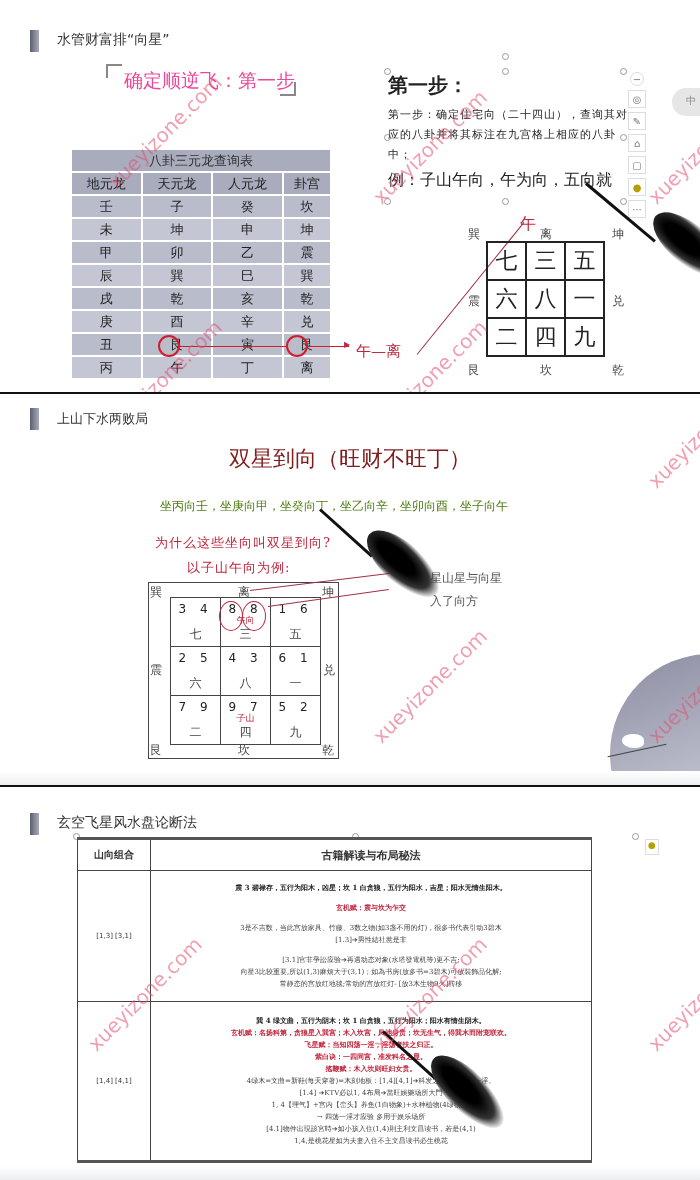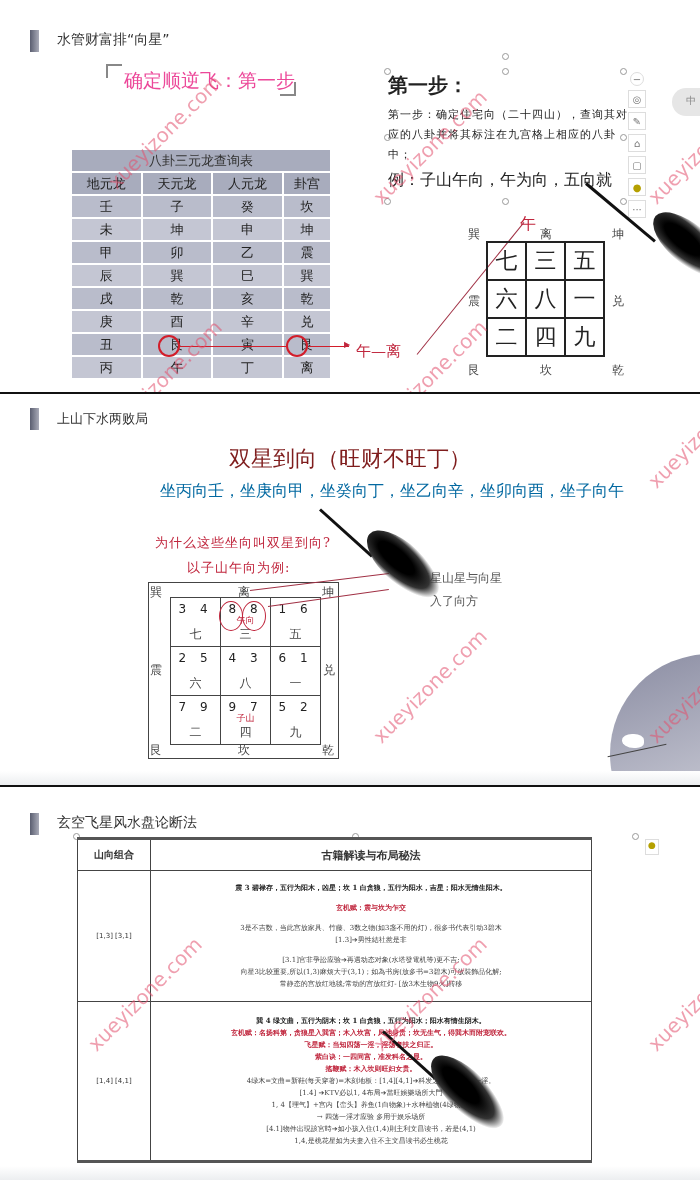--- a/index.html
+++ b/index.html
@@ -35,21 +35,21 @@
   .ime { position: absolute; left: 672px; top: 88px; width: 40px; height: 28px; border-radius: 14px 0 0 14px; background: #e6e6e6; font-size: 10px; color: #888; padding: 6px 0 0 14px; font-family: "DejaVu Sans", sans-serif; }
   .grid9 { position: absolute; border-collapse: collapse; }
   .grid9 td { border: 2px solid #222; text-align: center; }
   .g1 td { width: 39px; height: 38px; font-size: 22px; }
   .dirlbl { position: absolute; font-size: 12px; color: #444; }
   .brush { position: absolute; background: radial-gradient(ellipse at 40% 50%, #000 30%, #333 55%, rgba(0,0,0,0) 72%); border-radius: 50%; }
   .brush-line { position: absolute; height: 3px; background: #111; transform-origin: left center; }
 
   
   .big-title { position: absolute; left: 0; right: 0; top: 50px; text-align: center; font-size: 22px; color: #7f1d1d; font-family: "DejaVu Sans", sans-serif; }
-  .list-line { position: absolute; left: 160px; top: 87px; font-size: 16px; color: #0369a1; }
+  .list-line { position: absolute; left: 160px; top: 104px; font-size: 12px; color: #4d7c0f; }
   .q-line { position: absolute; left: 155px; font-size: 13px; color: #c0263d; letter-spacing: 1px; }
   .outer-box { position: absolute; left: 148px; top: 188px; width: 191px; height: 177px; border: 1px solid #444; }
   .g2 { left: 170px; top: 203px; }
   .g2 td { width: 50px; height: 49px; border: 1px solid #444; font-family: "DejaVu Sans", sans-serif; vertical-align: top; }
   .g2 .nums { font-size: 12px; padding-top: 4px; letter-spacing: 5px; }
   .g2 .pal { font-size: 12px; color: #444; margin-top: 10px; font-family: "DejaVu Serif", serif; }
   .g2 .tag { font-size: 9px; color: #c0263d; height: 0; position: relative; top: -2px; }
   .small-circle { position: absolute; width: 24px; height: 30px; border: 1px solid #c0263d; border-radius: 50%; }
   .moon { position: absolute; left: 610px; top: 260px; width: 200px; height: 200px; border-radius: 50%; background: linear-gradient(160deg, #8a8ca2, #c8c9d4 70%); }
   .crane { position: absolute; background: #fff; border-radius: 50% 50% 40% 60%; }

